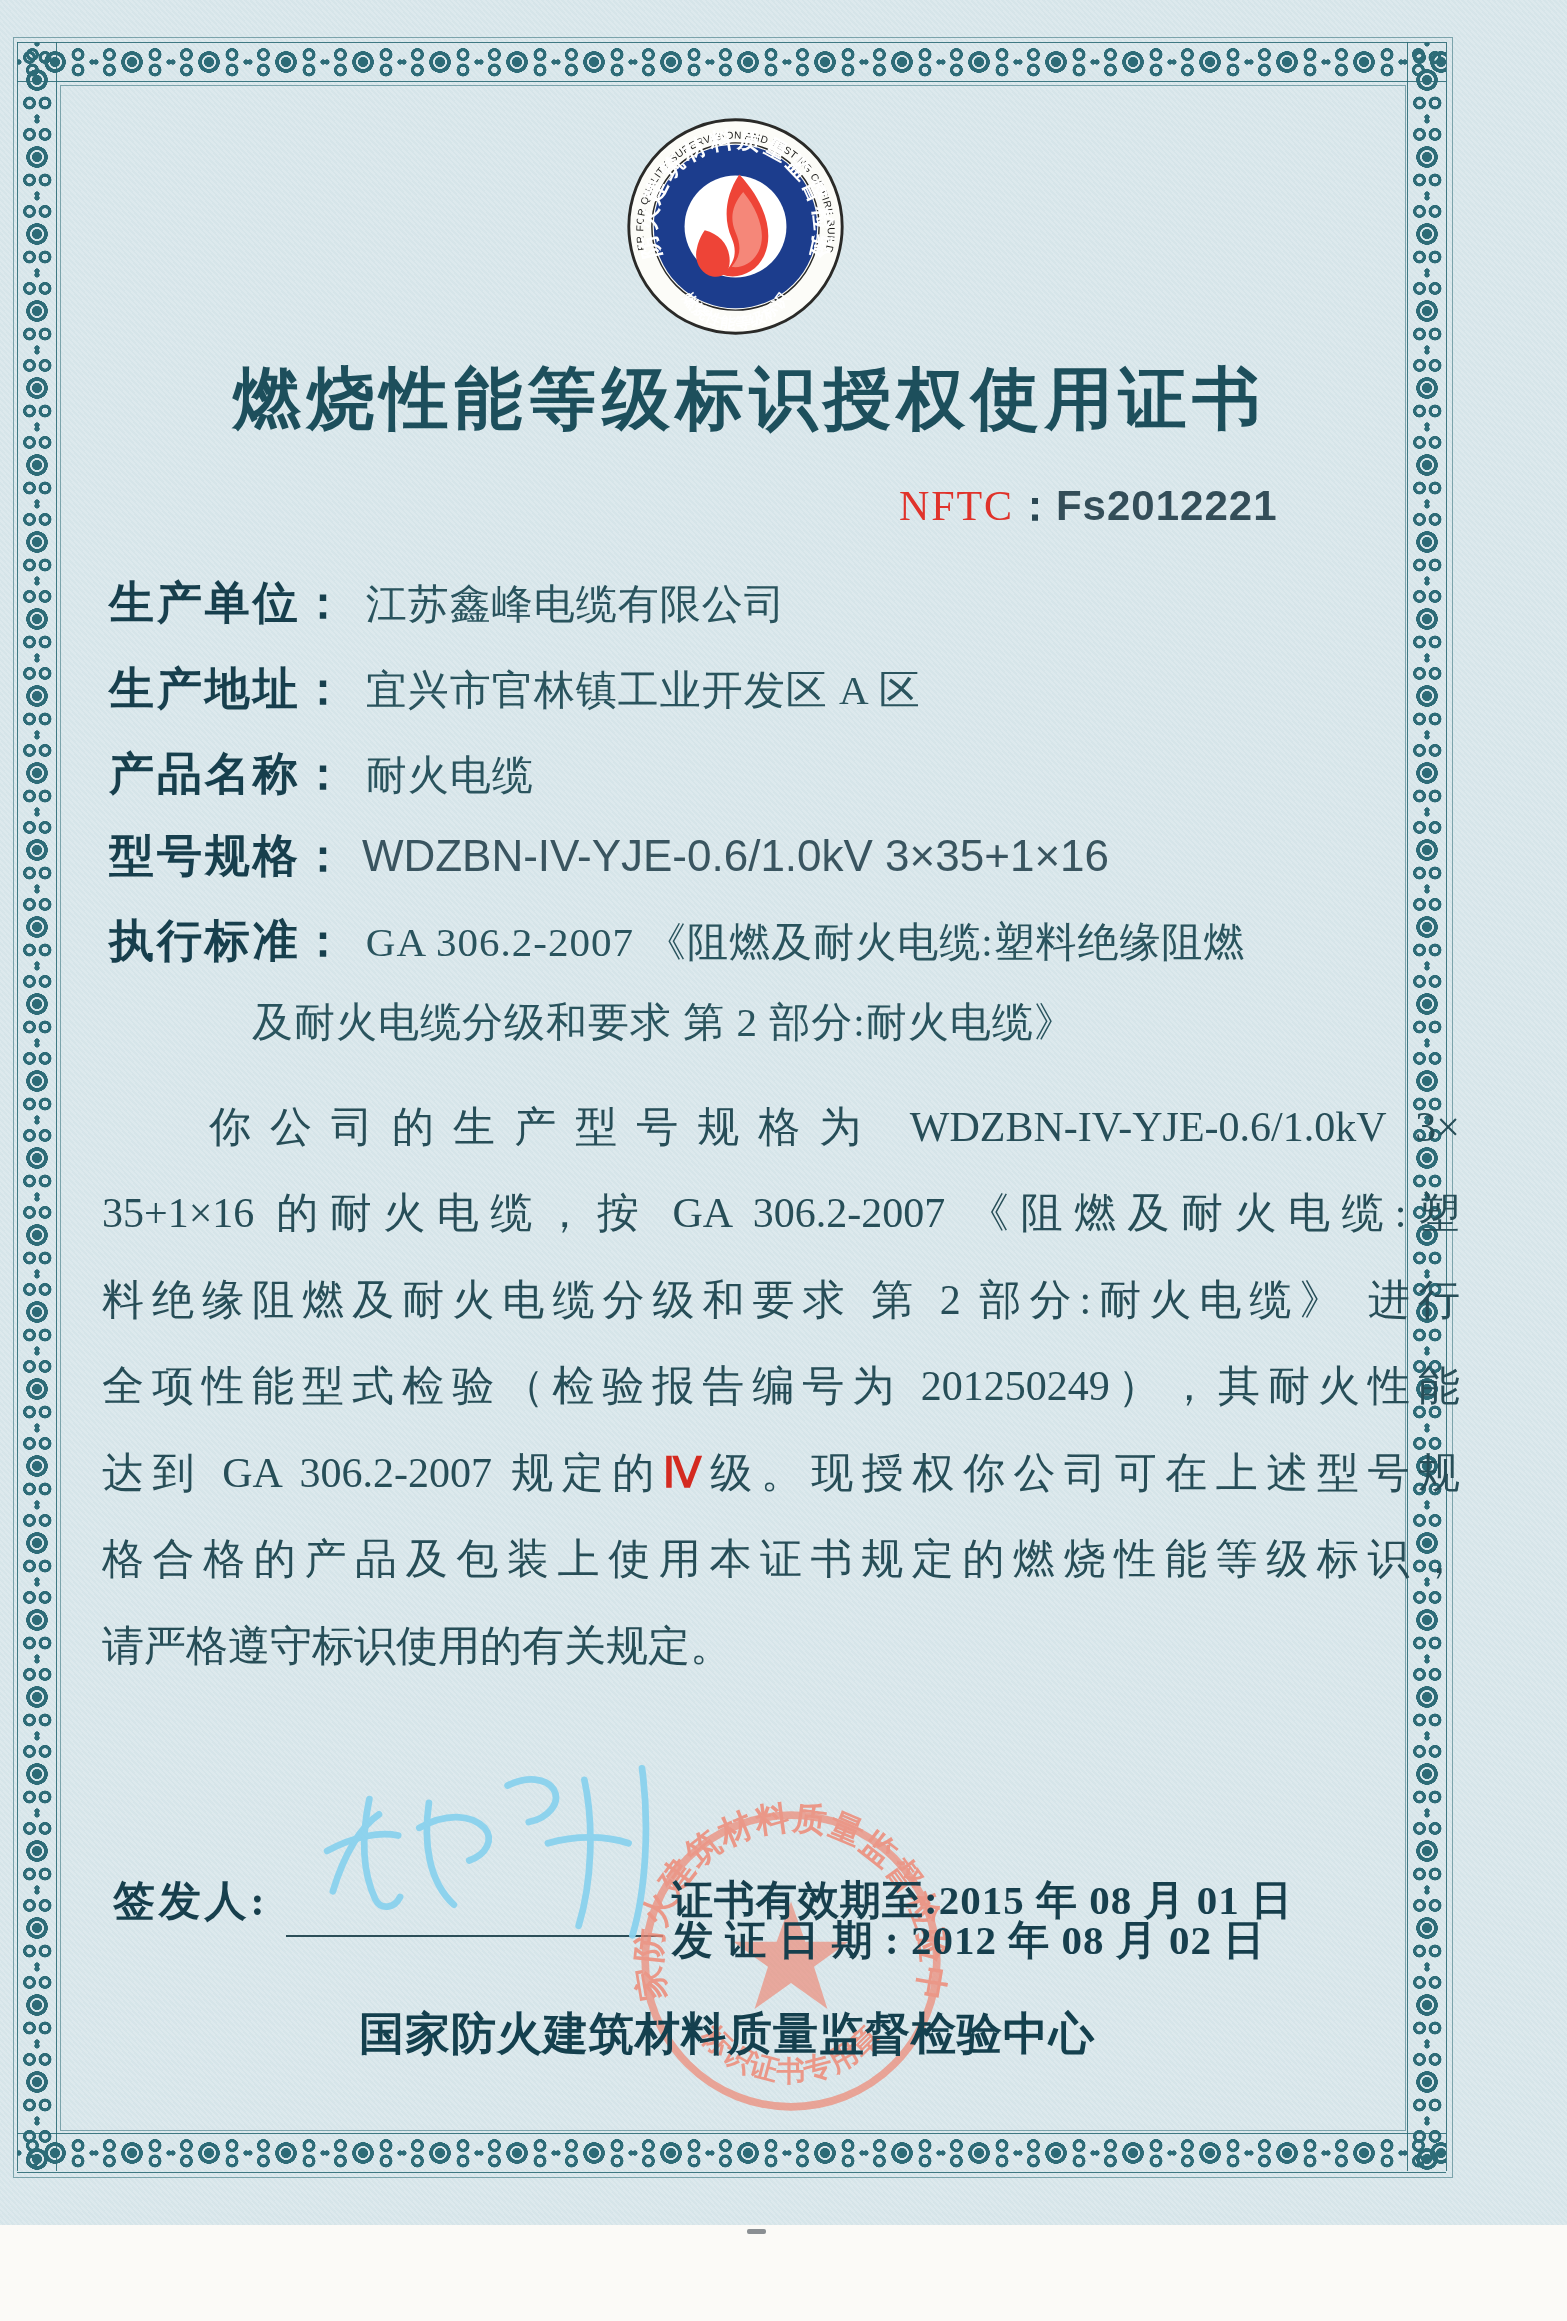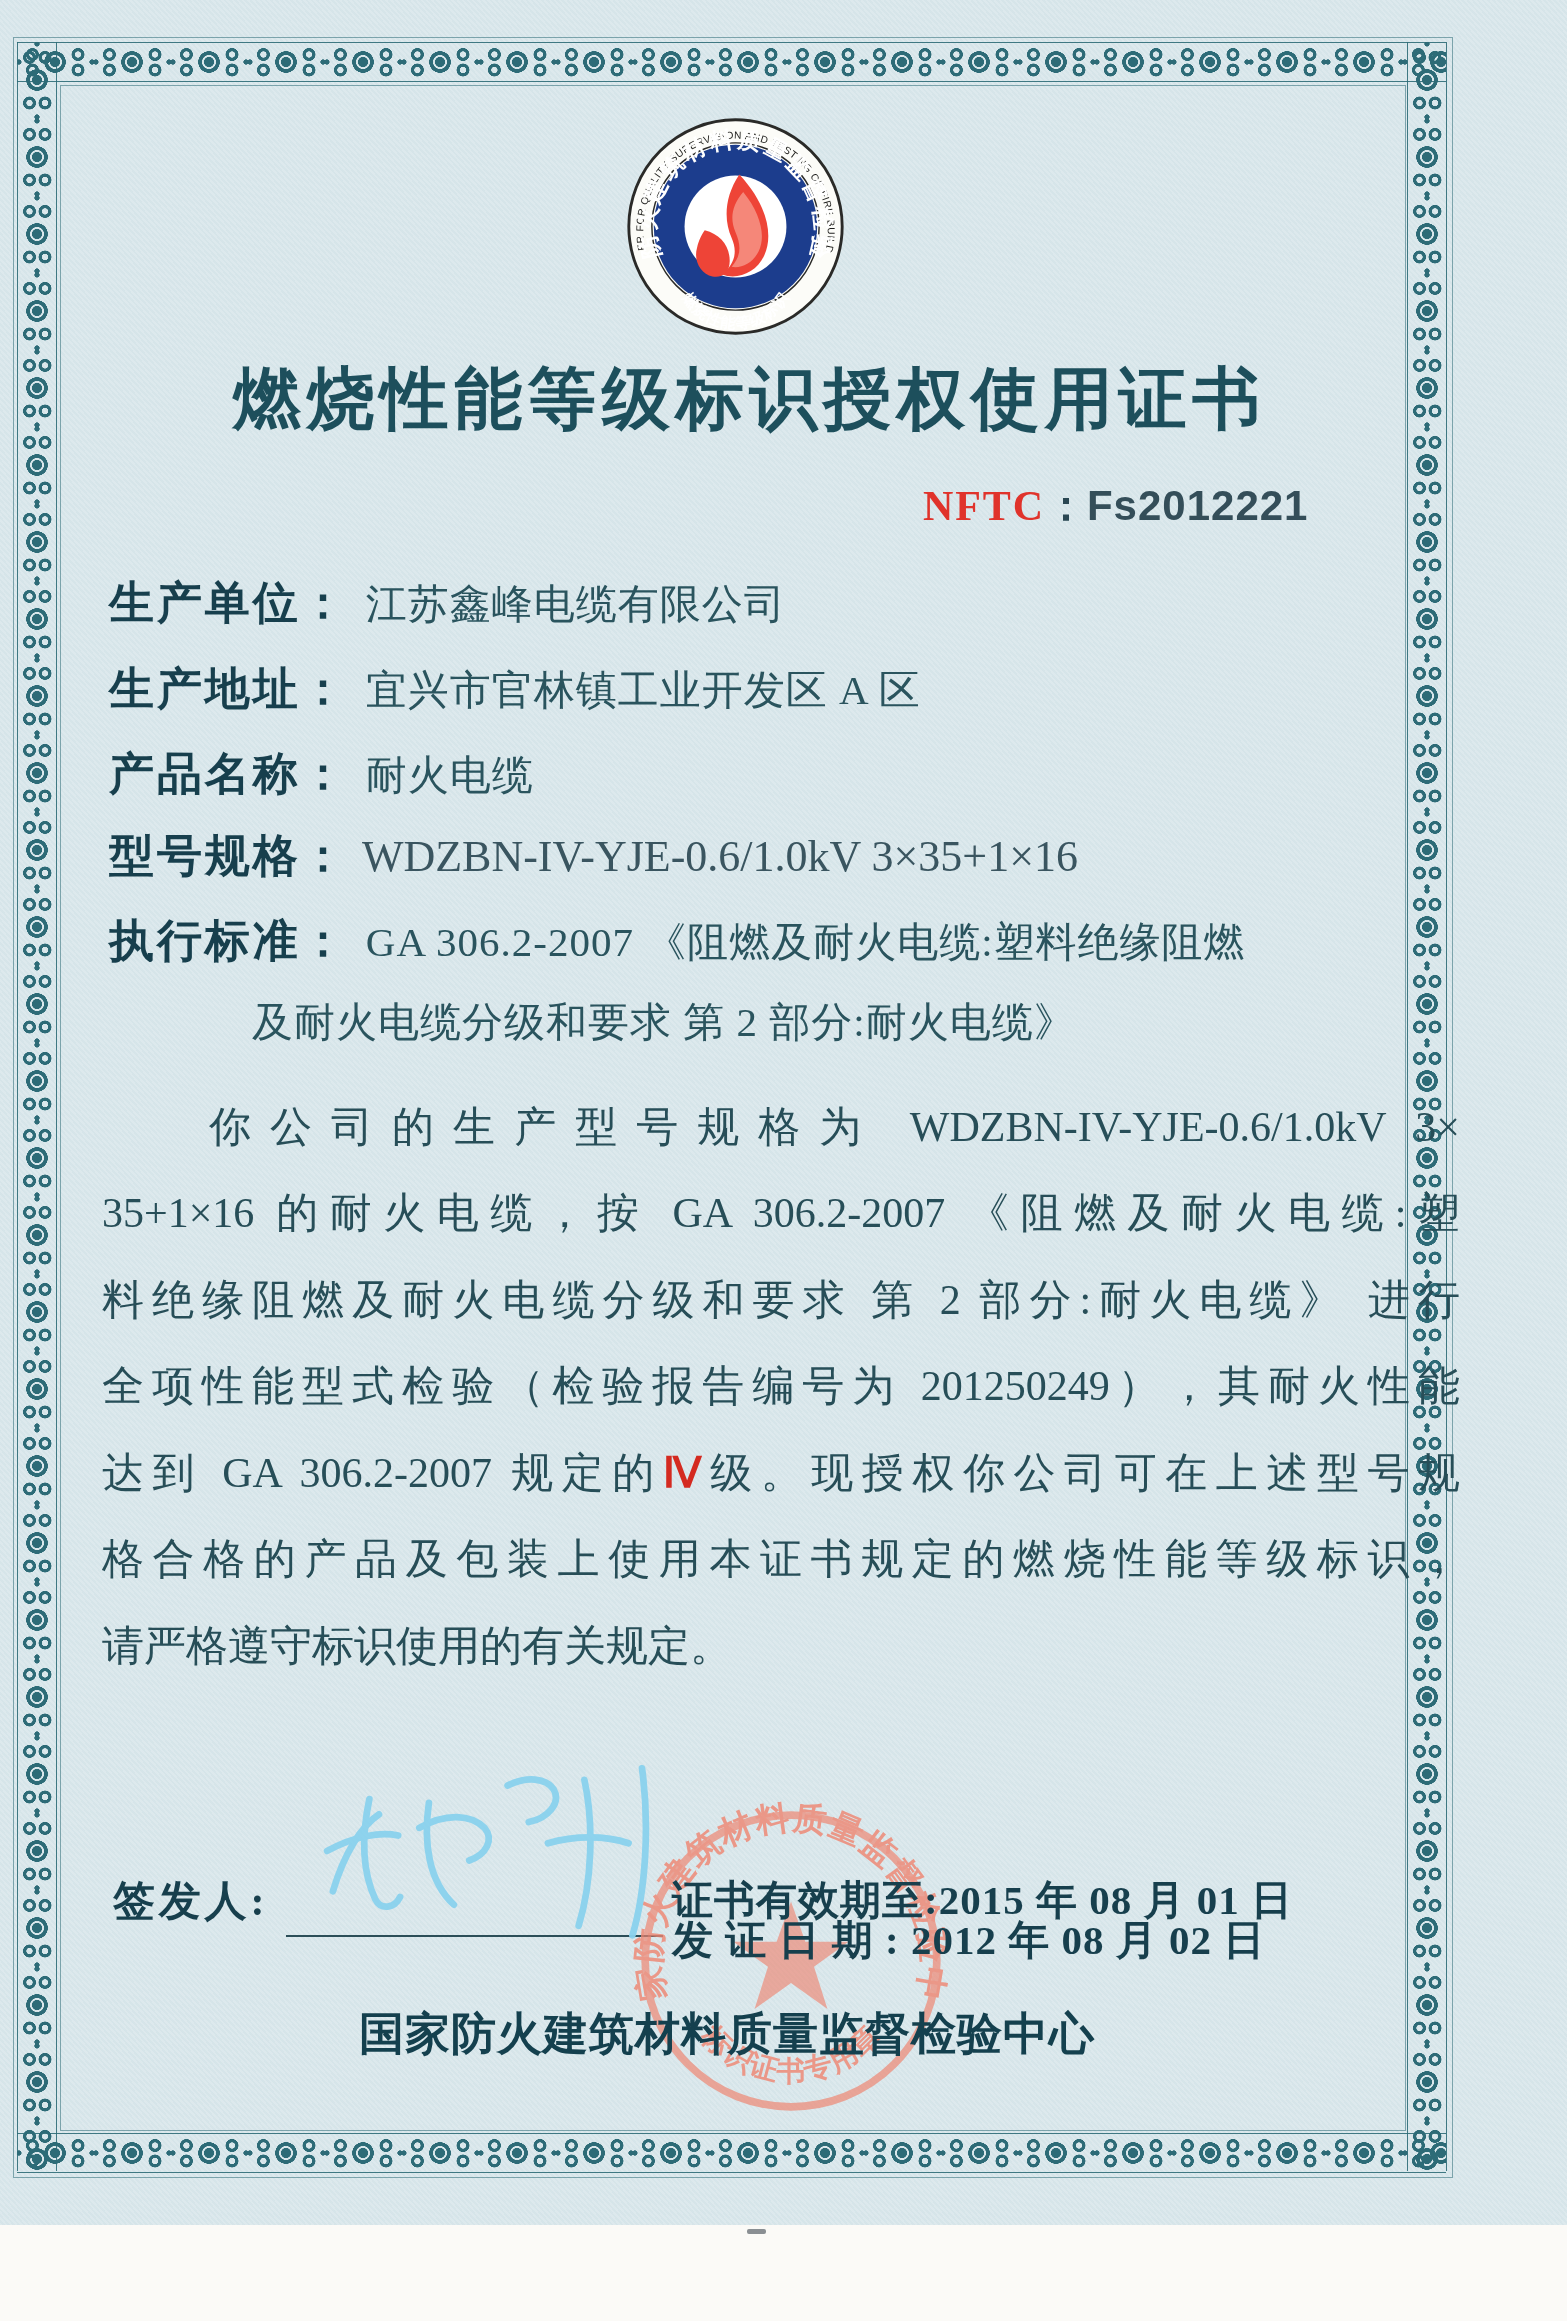--- a/index.html
+++ b/index.html
@@ -30,28 +30,28 @@
       radial-gradient(circle 7.7px  at 27px 15.4px, transparent 0 2.9px, #2d6b77 3.4px 6.2px, transparent 6.7px),
       radial-gradient(circle 7.7px  at 11.5px 61px, transparent 0 2.9px, #2d6b77 3.4px 6.2px, transparent 6.7px),
       radial-gradient(circle 7.7px  at 27px 61px, transparent 0 2.9px, #2d6b77 3.4px 6.2px, transparent 6.7px),
       radial-gradient(circle 2.9px  at 19px 1.9px,  #2d6b77 0 2.4px, transparent 2.9px),
       radial-gradient(circle 2.9px  at 19px 75px, #2d6b77 0 2.4px, transparent 2.9px);
     background-size:38px 77px;background-repeat:repeat-y;}
 
   .title{position:absolute;left:96px;top:354px;width:1307px;text-align:center;
     font-size:68px;font-weight:bold;color:#1d4f5c;letter-spacing:5.8px;white-space:nowrap;}
   .certno{position:absolute;left:899px;top:478px;font-size:42px;white-space:nowrap;}
-  .certno .nftc{color:#e0332b;font-weight:bold;letter-spacing:1.9px;margin-left:24px;}
+  .certno .nftc{color:#e0332b;font-weight:normal;letter-spacing:1.9px;}
   .certno .sep{color:#2a4753;font-weight:bold;}
   .certno .num{font-family:"Liberation Sans", sans-serif;color:#344e59;font-weight:bold;letter-spacing:1px;text-align:right;}
 
   .row{position:absolute;left:109px;white-space:nowrap;}
   .row .lbl{font-size:45px;font-weight:bold;color:#173f4d;letter-spacing:2.9px;}
   .row .val{font-size:41px;color:#2a545e;margin-left:17.3px;letter-spacing:1px;}
-  .row .val-sans{font-family:Liberation Serif, serif;font-size:44px;color:#3a5560;margin-left:13.4px;}
+  .row .val-sans{font-family:Liberation Sans, sans-serif;font-size:44px;color:#3a5560;margin-left:13.4px;}
   .cont{position:absolute;left:252px;font-size:41px;color:#2a545e;letter-spacing:1px;white-space:nowrap;}
   .pline{position:absolute;left:102px;width:1358px;font-size:42px;color:#274e58;
     text-align:justify;text-align-last:justify;height:58px;overflow:hidden;}
   .pline.last{text-align-last:left;}
   .pline .indent{display:inline-block;width:88px;}
   .grade-red{color:#d42a20;font-weight:bold;}
 
   .signlabel{position:absolute;left:113px;top:1873px;font-size:42px;font-weight:bold;color:#173f4d;letter-spacing:3.8px;white-space:nowrap;}
   .signline{position:absolute;left:286px;top:1935px;width:377px;border-bottom:2.9px solid #2b4e58;}
   .dateline{position:absolute;left:672px;font-size:41px;font-weight:bold;color:#173f4d;white-space:nowrap;letter-spacing:1px;z-index:3;}

